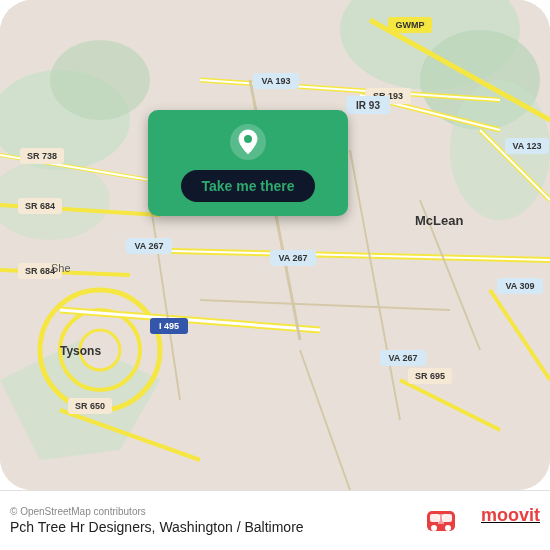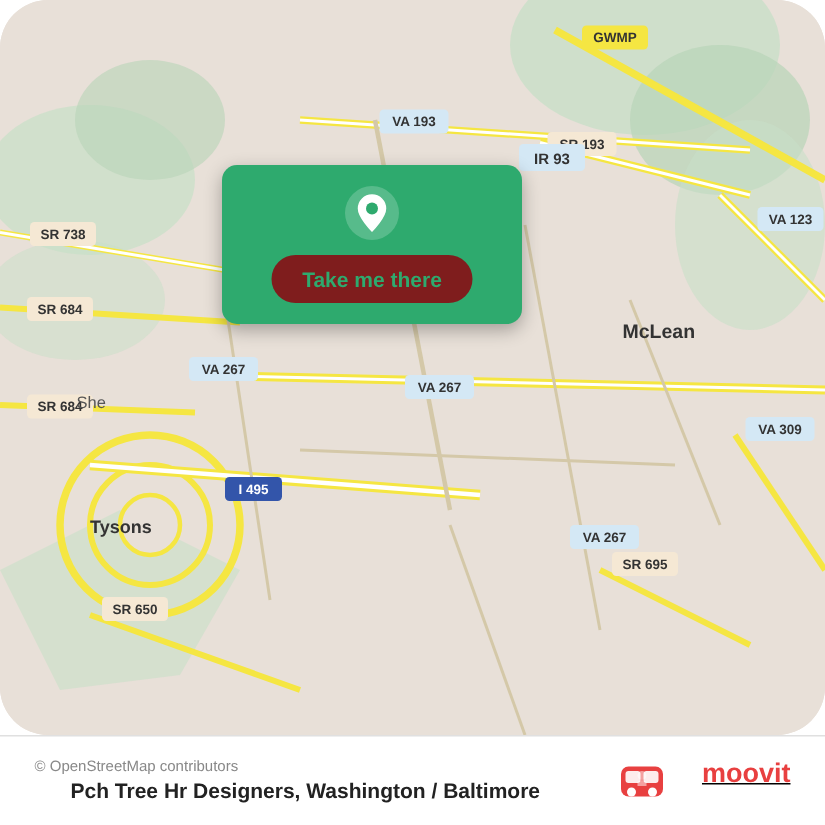--- a/index.html
+++ b/index.html
@@ -44,59 +44,58 @@
       z-index: 10;
     }
 
     #popup-pin {
       width: 36px;
       height: 36px;
       margin-bottom: 10px;
     }
 
     #take-me-there-btn {
-      background: #7f1d1d;
+      background: #0f172a;
       color: #2eaa6e;
       border: none;
       border-radius: 20px;
       padding: 8px 20px;
       font-size: 14px;
       font-weight: bold;
       cursor: pointer;
       white-space: nowrap;
     }
 
     
     #footer {
       width: 550px;
       height: 60px;
       background: white;
       display: flex;
       align-items: center;
       justify-content: space-between;
-      padding: 0 23px;
+      padding: 0 10px;
       border-top: 1px solid #e0e0e0;
     }
 
     #footer-left {
       display: flex;
       flex-direction: column;
     }
 
     #attribution {
       font-size: 10px;
       color: #888;
       margin-bottom: 2px;
     }
 
     #location-name {
       font-size: 14px;
-      font-weight: bold;
+      font-weight: normal;
       color: #222;
-      margin-left: 24px;
     }
 
     #moovit-logo {
       display: flex;
       align-items: flex-start;
       gap: 24px;
       text-decoration: underline;
     }
 
     #moovit-icon {

